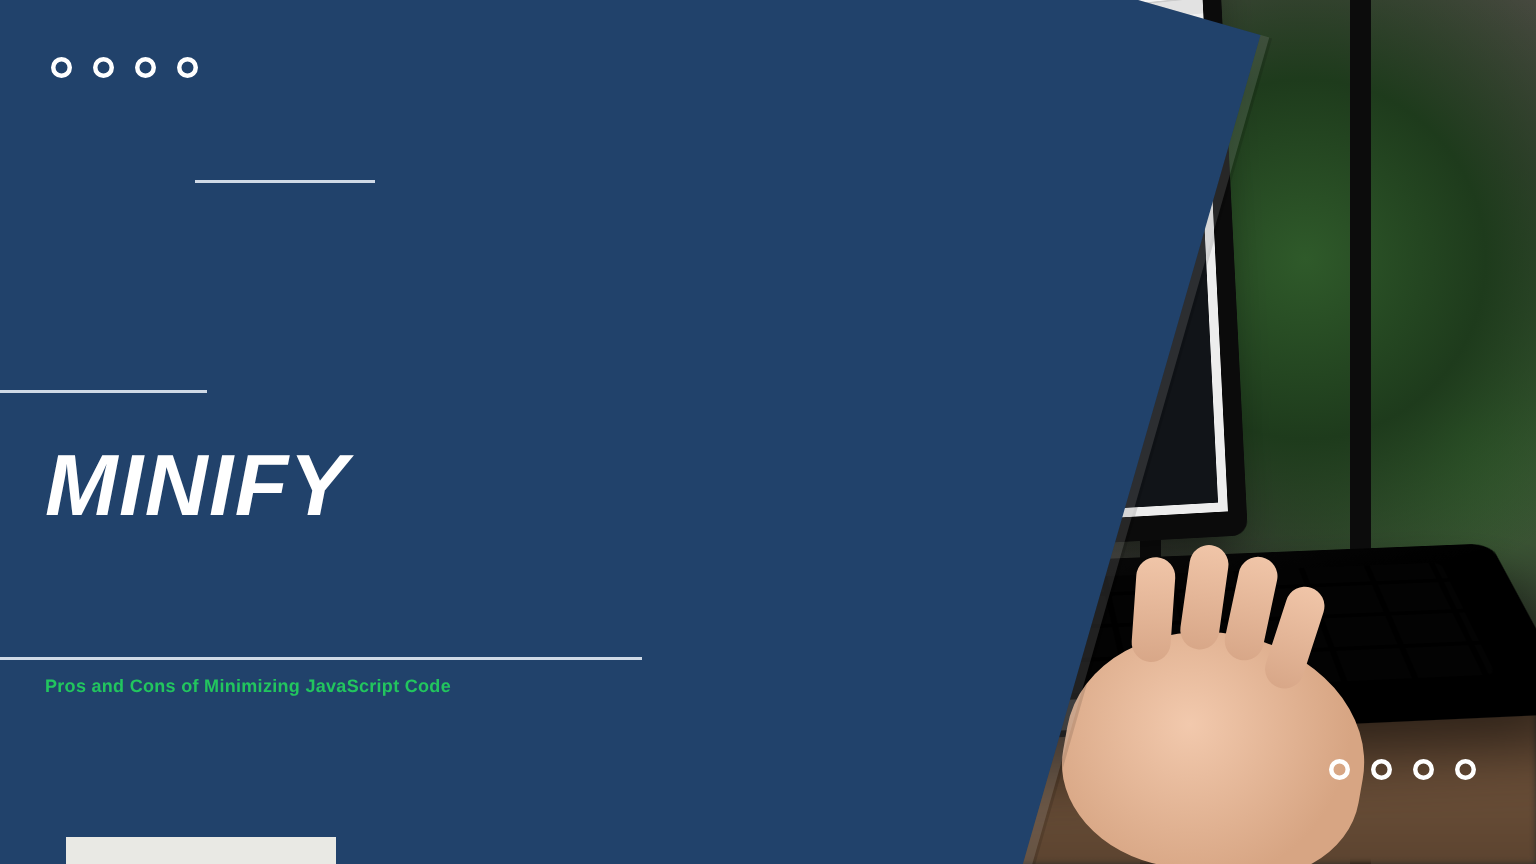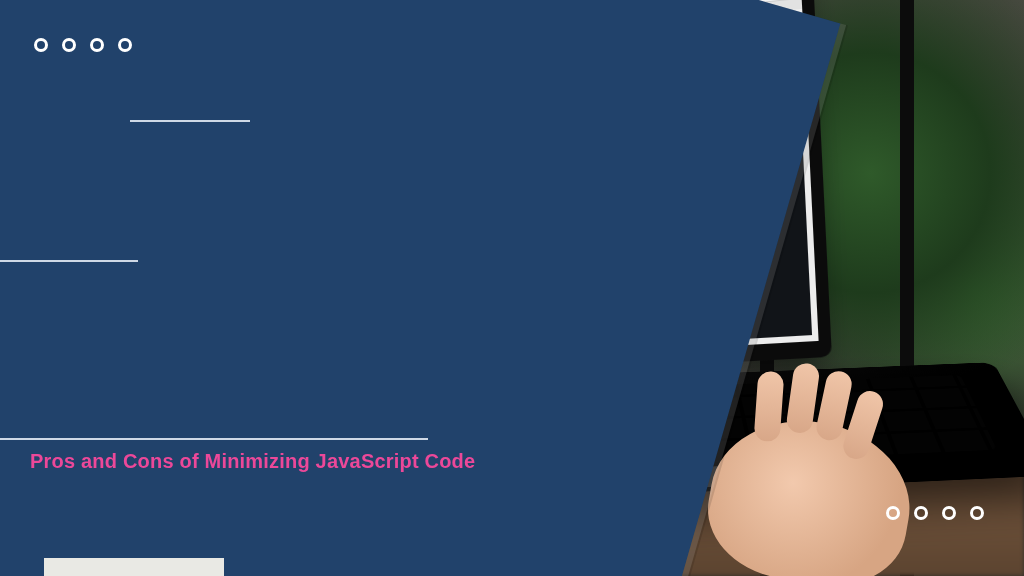--- a/index.html
+++ b/index.html
@@ -190,23 +190,23 @@
     font-size: 58px;
     line-height: 0.98;
     letter-spacing: 1px;
     font-family: "Arial Black", Arial, sans-serif;
     text-transform: uppercase;
   }
   .subtitle {
     position: absolute;
     left: 30px;
     top: 450px;
-    color: #ec4899;
+    color: #22c55e;
     font-weight: 700;
-    font-size: 20px;
+    font-size: 12px;
     letter-spacing: .2px;
   }
 
   
   .stub {
     position: absolute;
     left: 44px; bottom: 0;
     width: 180px; height: 18px;
     background: #e9e9e4;
   }
@@ -299,17 +299,18 @@
     <span></span>
     <span></span>
     <span></span>
   </div>
 
   <div class="dline a"></div>
   <div class="dline b"></div>
   <div class="dline c"></div>
 
   <div class="headline">
+    <div>MINIFY</div>
   </div>
   <div class="subtitle">Pros and Cons of Minimizing JavaScript Code</div>
 
   <div class="stub"></div>
 </div>
 
 </body></html>

